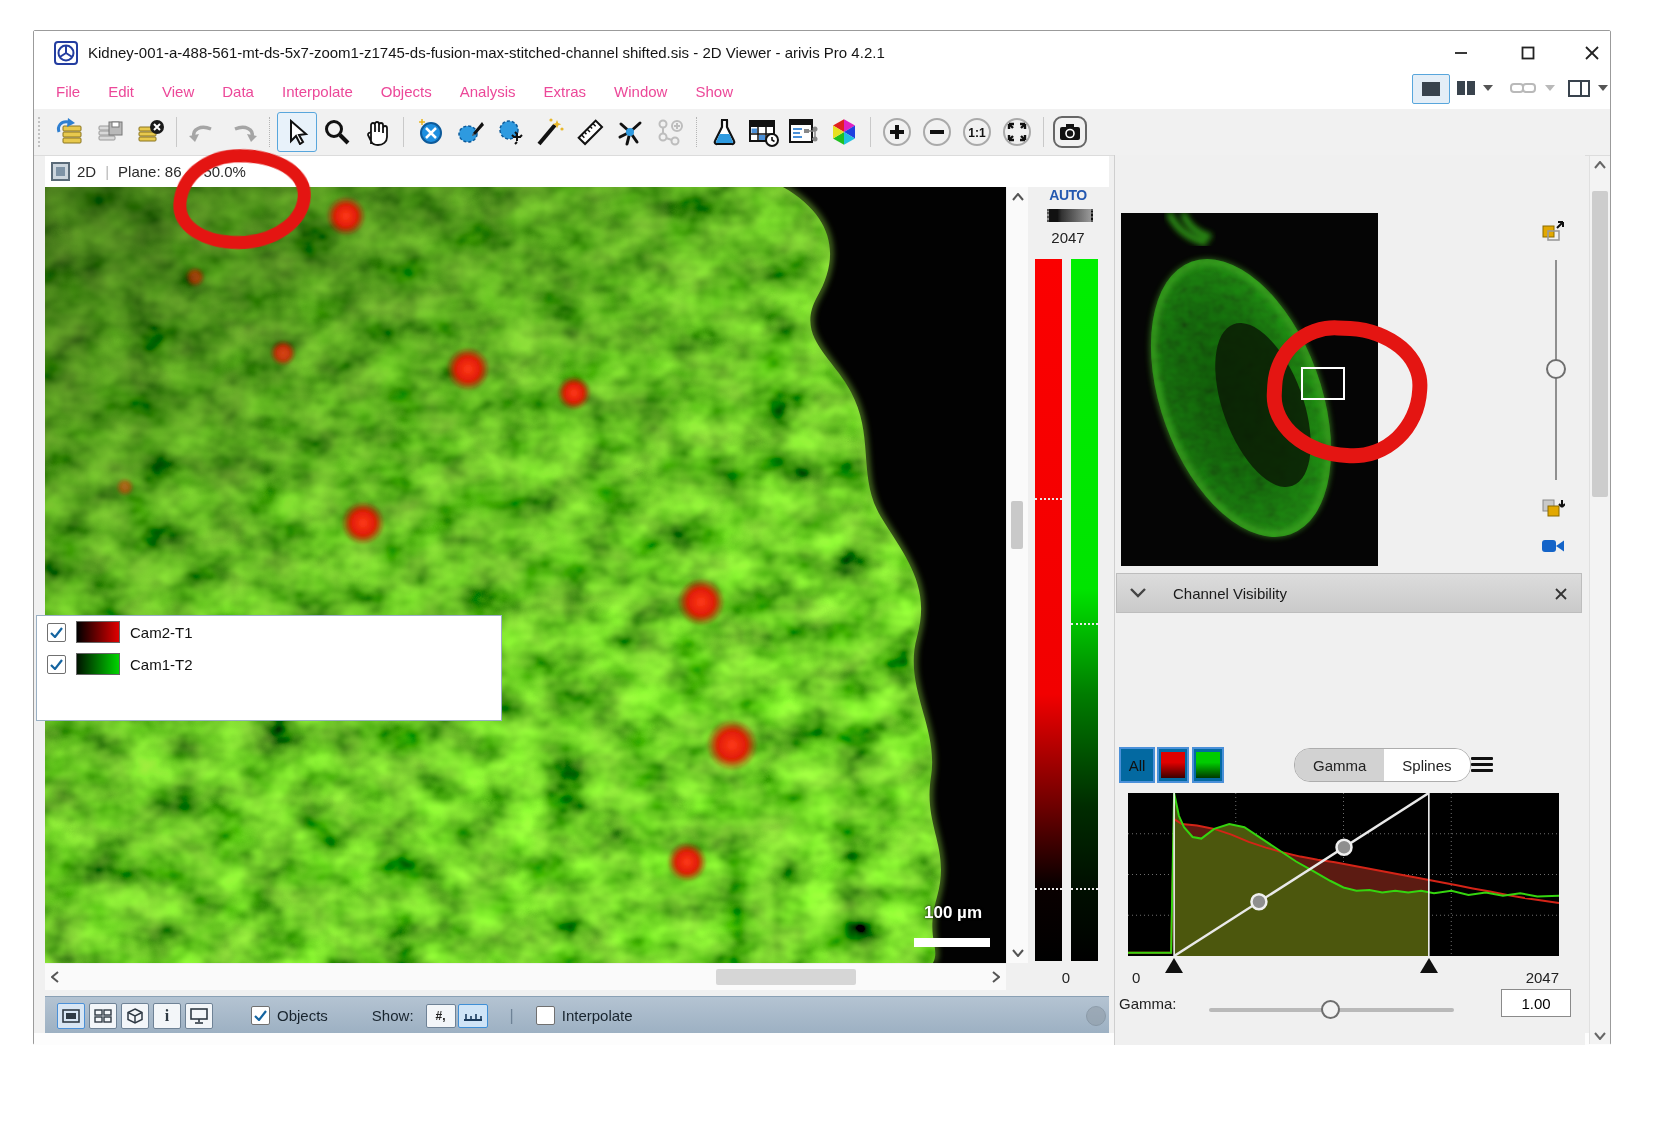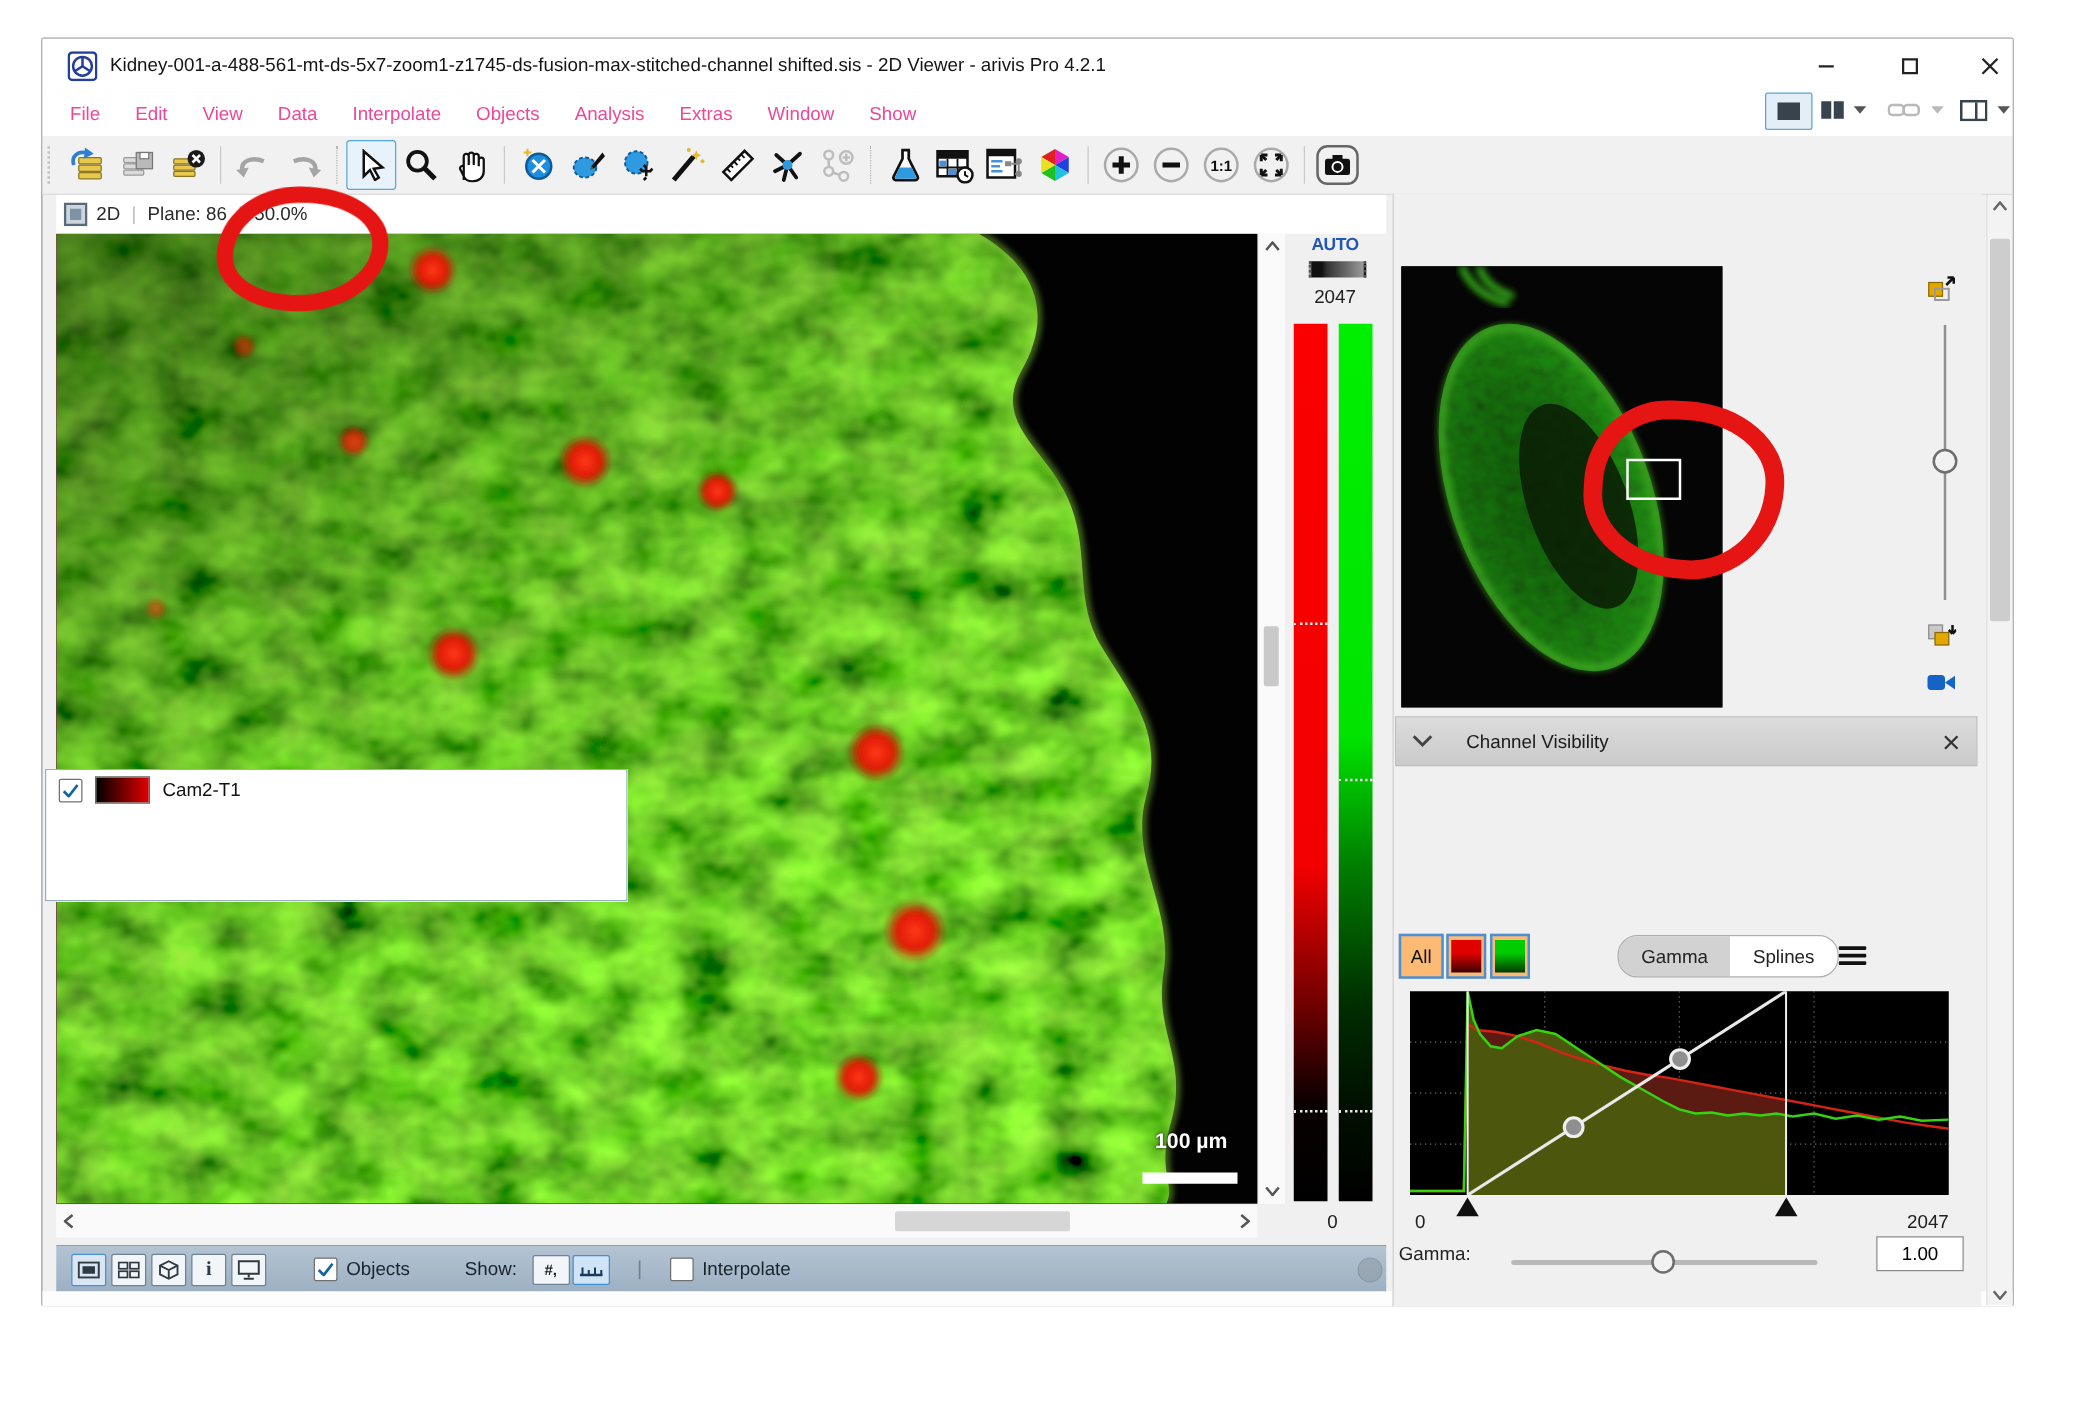--- a/index.html
+++ b/index.html
@@ -21,21 +21,21 @@
   
   .toolbar{position:absolute;left:0;top:78px;width:100%;height:46px;background:#f1f1f1;border-bottom:1px solid #dcdcdc;display:flex;align-items:center;}
   .tbtn{width:40px;height:40px;display:flex;align-items:center;justify-content:center;border-radius:3px;flex:0 0 auto;}
   .tbtn.sel{border:1px solid #58a6dc;background:#e8f2fa;box-sizing:border-box;}
   .tsep{width:1px;height:30px;background:#c9c9c9;margin:0 6px;flex:0 0 auto;}
   .tsep.dotted{background:none;border-left:1px dotted #b5b5b5;}
   .grip{width:6px;height:30px;margin:0 4px;border-left:2px dotted #c2c2c2;flex:0 0 auto;}
   
   .viewer-toolbar{position:absolute;left:11px;top:125px;width:1064px;height:31px;background:#fff;display:flex;align-items:center;font-size:15px;color:#2b2b2b;}
   .vt-sep{color:#b9b9b9;margin:0 9px;}
-  .image-area{position:absolute;left:11px;top:156px;width:961px;height:776px;background:#be185d;overflow:hidden;}
+  .image-area{position:absolute;left:11px;top:156px;width:961px;height:776px;background:#000000;overflow:hidden;}
   .image-area svg{position:absolute;left:0;top:0;width:100%;height:100%;}
   .scalebar-label{position:absolute;right:24px;bottom:40px;color:#fff;font-size:17px;font-weight:bold;text-shadow:0 0 3px #000;}
   .scalebar-bar{position:absolute;right:16px;bottom:16px;width:76px;height:9px;background:#fff;}
   .vscroll{position:absolute;left:973px;top:156px;width:21px;height:776px;background:#fafafa;}
   .vscroll .chev{position:absolute;left:0;width:21px;height:16px;display:flex;align-items:center;justify-content:center;color:#555;}
   .vthumb{position:absolute;left:4px;top:314px;width:12px;height:48px;background:#c9c9c9;border-radius:2px;}
   .hscroll{position:absolute;left:11px;top:933px;width:961px;height:26px;background:#fafafa;}
   .hscroll .chev{position:absolute;top:0;height:26px;width:20px;display:flex;align-items:center;justify-content:center;color:#555;}
   .hthumb{position:absolute;left:671px;top:5px;width:140px;height:16px;background:#d6d6d6;border-radius:2px;}
   
@@ -69,21 +69,21 @@
   .nav-rect{position:absolute;border:2px solid #fff;}
   .nav-ctrl{position:absolute;display:flex;align-items:center;justify-content:center;}
   .nav-slider-track{position:absolute;left:441px;top:104px;width:2px;height:220px;background:#8f8f8f;}
   .nav-slider-handle{position:absolute;left:431px;top:204px;width:20px;height:20px;border:2px solid #6e6e6e;border-radius:50%;background:#f2f2f2;box-sizing:border-box;}
   .chlist{position:absolute;left:2px;width:466px;background:#fff;border:1px solid #9ab0c4;box-sizing:border-box;}
   .chrow{display:flex;align-items:center;height:32px;padding-left:10px;}
   .chswatch{width:44px;height:22px;border:1px solid #666;margin-left:10px;box-sizing:border-box;}
   .chswatch.red{background:linear-gradient(90deg,#000,#e00000);}
   .chswatch.green{background:linear-gradient(90deg,#001400,#00d400);}
   .chname{font-size:15px;color:#111;margin-left:10px;}
-  .csel{position:absolute;height:36px;border:2px solid #4a90d9;background:#fdba74;box-sizing:border-box;display:flex;align-items:center;justify-content:center;}
+  .csel{position:absolute;height:36px;border:2px solid #4a90d9;background:#0369a1;box-sizing:border-box;display:flex;align-items:center;justify-content:center;}
   .csel .sw{width:24px;height:26px;}
   .csel .sw.red{background:linear-gradient(#e00000 40%,#3c0000);}
   .csel .sw.green{background:linear-gradient(#00cc00 40%,#003800);}
   .pill{position:absolute;display:flex;border:1px solid #adadad;border-radius:16px;overflow:hidden;height:32px;}
   .pill .seg{padding:0 18px;display:flex;align-items:center;font-size:15px;color:#222;background:#fff;}
   .pill .seg.sel{background:#d2d2d2;}
   .burger{position:absolute;display:flex;flex-direction:column;justify-content:space-between;width:22px;height:15px;}
   .burger div{height:3px;background:#111;border-radius:1px;}
   .hist{position:absolute;left:1094px;top:762px;width:431px;height:163px;background:#000;}
   .hist svg{position:absolute;left:0;top:0;width:100%;height:100%;}
@@ -612,20 +612,29 @@
   <div class="chlist" style="top:584px;height:106px;">
     <div class="chrow">
       <div class="chkbox">
         <svg width="13" height="11">
               <polyline points="1,6 5,10 12,1" fill="none" stroke="#1464a0" stroke-width="2.2"></polyline>
             </svg>
       </div>
       <div class="chswatch red"></div>
       <span class="chname">Cam2-T1</span>
     </div>
+    <div class="chrow">
+      <div class="chkbox">
+        <svg width="13" height="11">
+              <polyline points="1,6 5,10 12,1" fill="none" stroke="#1464a0" stroke-width="2.2"></polyline>
+            </svg>
+      </div>
+      <div class="chswatch green"></div>
+      <span class="chname">Cam1-T2</span>
+    </div>
   </div>
 
   <div class="csel" style="left:1085px;top:716px;width:36px;font-size:15px;color:#111;">
     <span>All</span>
   </div>
   <div class="csel" style="left:1123px;top:716px;width:32px;">
         <div class="sw red"></div>
       </div>
   <div class="csel" style="left:1158px;top:716px;width:32px;">
         <div class="sw green"></div>

